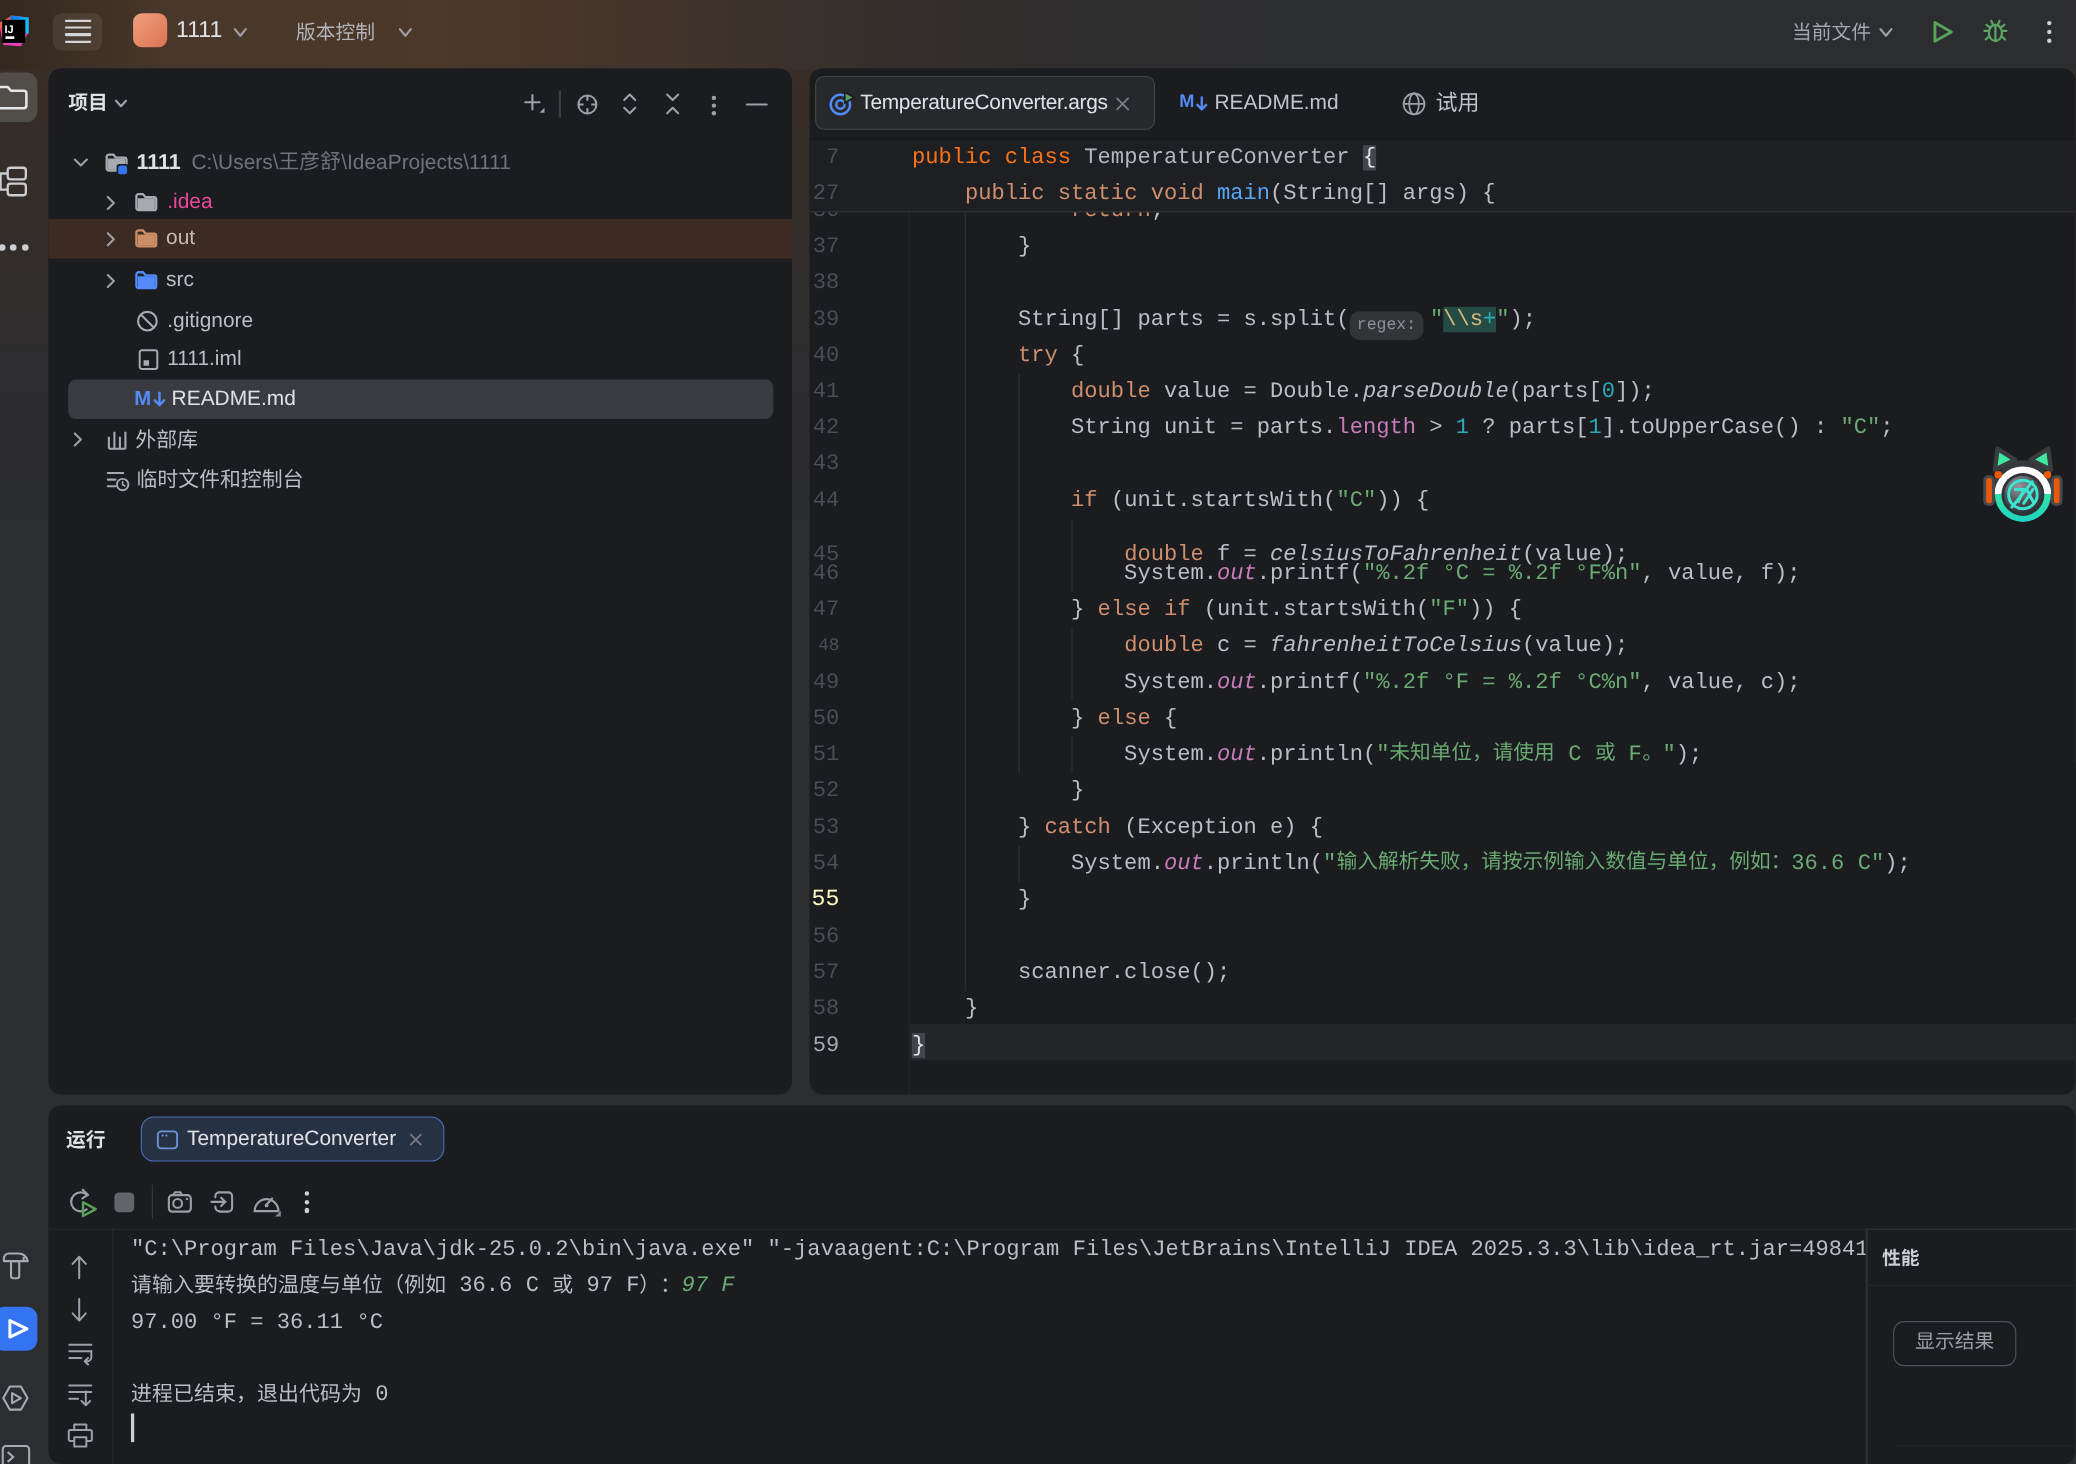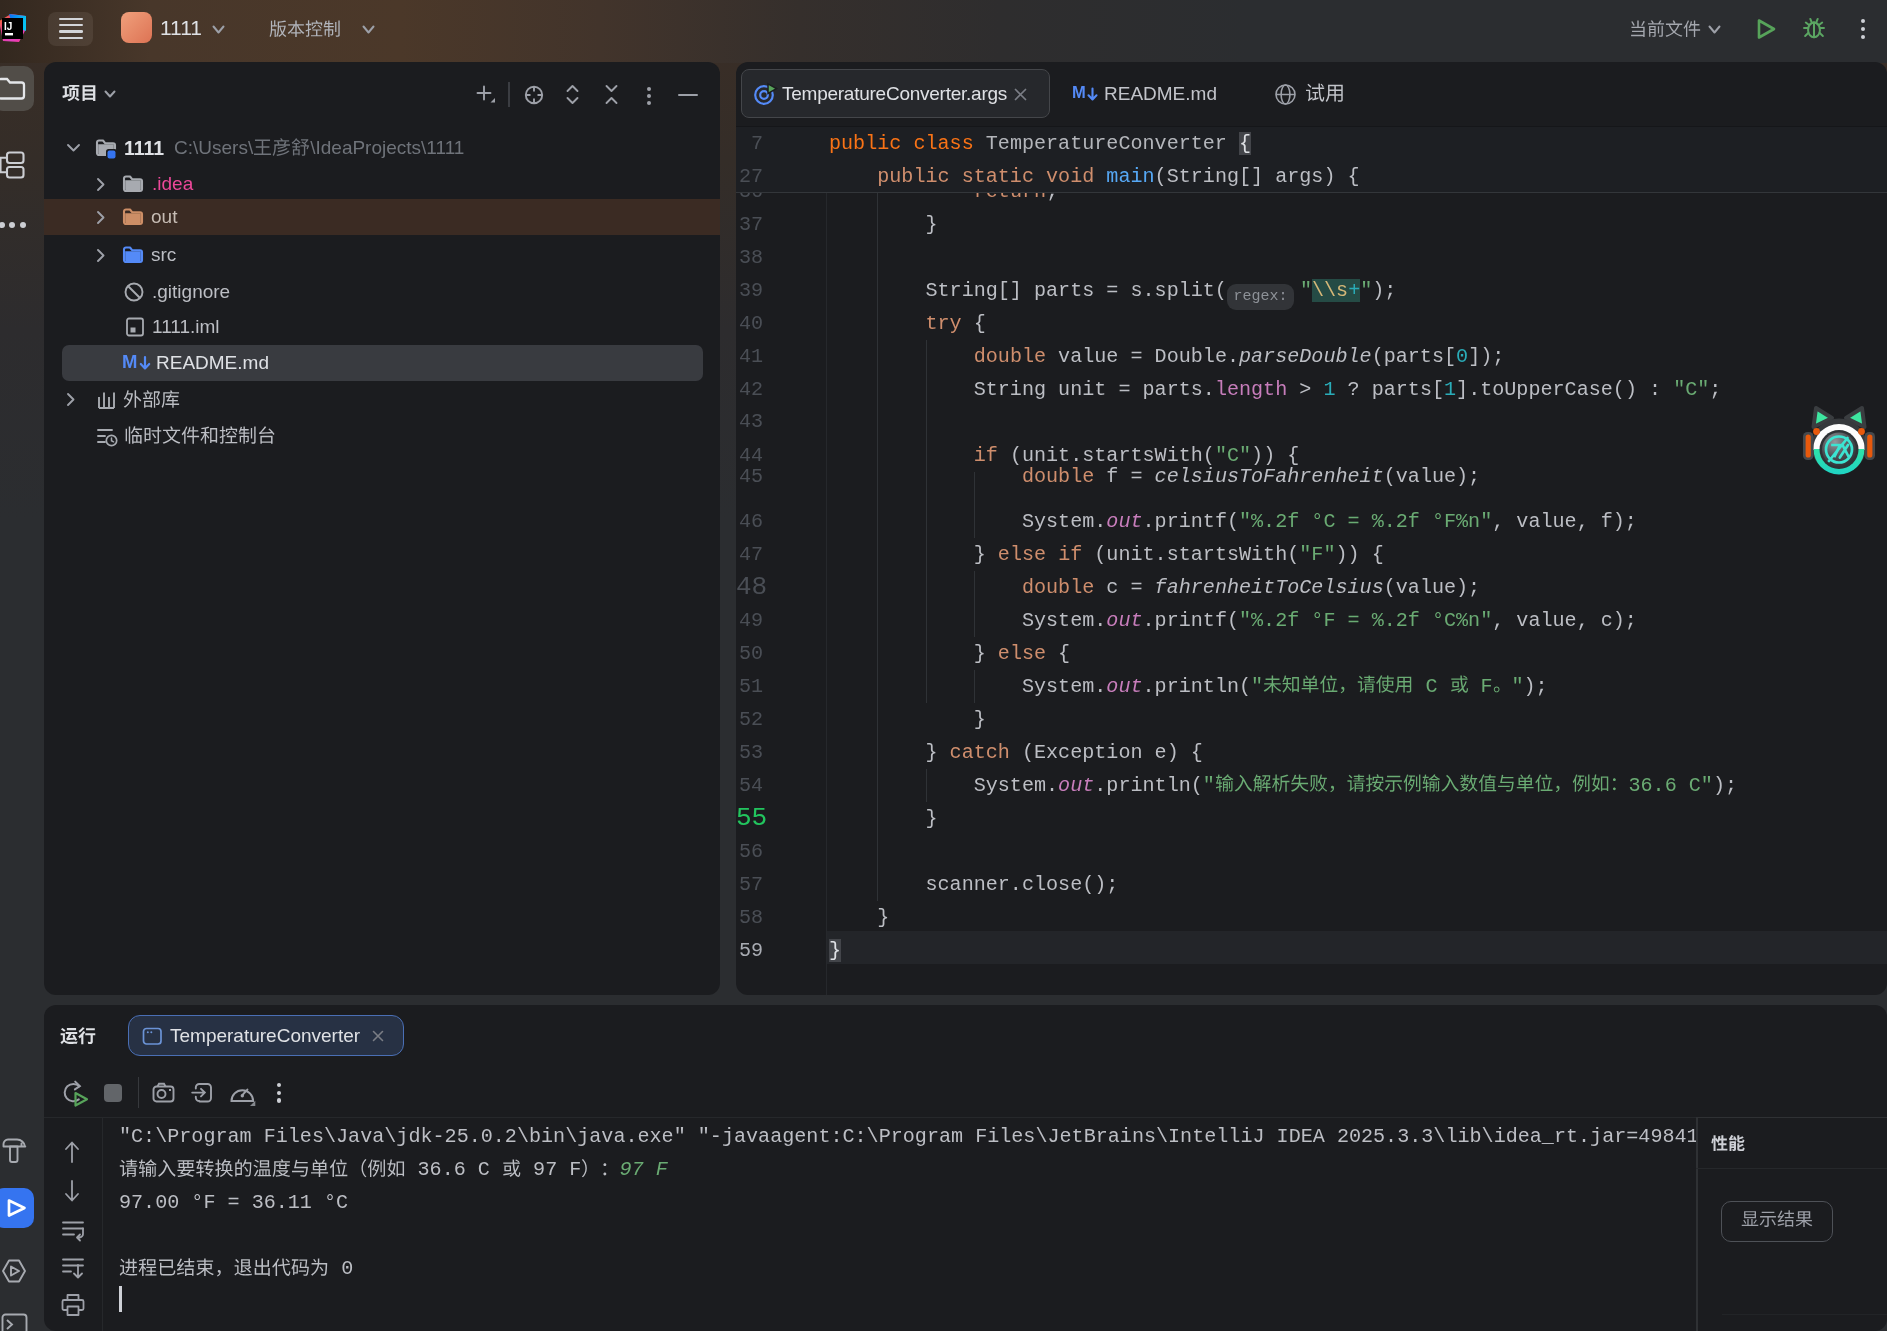--- a/index.html
+++ b/index.html
@@ -292,24 +292,24 @@
     <div class="abs" style="left:237.9px;top:607.5px;width:1px;height:33.0px;background:#2f3236"></div>
     <div class="abs codeline" style="left:0;top:112.5px;width:1151px"><span style="position:absolute;left:0;width:27px;text-align:right;font-size:20.1px;color:#4a4e55">36</span><span style="position:absolute;left:93px">            <span style="color:#cf8e6d">return</span>;</span></div>
     <div class="abs codeline" style="left:0;top:145.5px;width:924px"><span style="position:absolute;left:0;width:27px;text-align:right;font-size:20.1px;color:#4a4e55">37</span><span style="position:absolute;left:93px">        }</span></div>
     <div class="abs codeline" style="left:0;top:178.5px;width:1151px"><span style="position:absolute;left:0;width:27px;text-align:right;font-size:20.1px;color:#4a4e55">38</span><span style="position:absolute;left:93px"></span></div>
     <div class="abs codeline" style="left:0;top:211.5px;width:1151px"><span style="position:absolute;left:0;width:27px;text-align:right;font-size:20.1px;color:#4a4e55">39</span><span style="position:absolute;left:93px">        String[] parts = s.split(<span style="display:inline-block;width:67px;height:26px;border-radius:9px;background:#323438;color:#8d9197;font-size:15px;line-height:26px;text-align:center;vertical-align:-4px;margin-right:6px">regex:</span><span style="color:#6aab73">"</span><span style="background:#254b45"><span style="color:#d5b778">\\s</span><span style="color:#2aacb8">+</span></span><span style="color:#6aab73">"</span>);</span></div>
     <div class="abs codeline" style="left:0;top:244.5px;width:1151px"><span style="position:absolute;left:0;width:27px;text-align:right;font-size:20.1px;color:#4a4e55">40</span><span style="position:absolute;left:93px">        <span style="color:#cf8e6d">try</span> {</span></div>
     <div class="abs codeline" style="left:0;top:277.5px;width:1151px"><span style="position:absolute;left:0;width:27px;text-align:right;font-size:20.1px;color:#4a4e55">41</span><span style="position:absolute;left:93px">            <span style="color:#cf8e6d">double</span> value = Double.<span class="it">parseDouble</span>(parts[<span style="color:#2aacb8">0</span>]);</span></div>
     <div class="abs codeline" style="left:0;top:310.5px;width:1151px"><span style="position:absolute;left:0;width:27px;text-align:right;font-size:20.1px;color:#4a4e55">42</span><span style="position:absolute;left:93px">            String unit = parts.<span style="color:#c77dbb">length</span> &gt; <span style="color:#2aacb8">1</span> ? parts[<span style="color:#2aacb8">1</span>].toUpperCase() : <span style="color:#6aab73">"C"</span>;</span></div>
     <div class="abs codeline" style="left:0;top:343px;width:1151px"><span style="position:absolute;left:0;width:27px;text-align:right;font-size:20.1px;color:#4a4e55">43</span><span style="position:absolute;left:93px"></span></div>
     <div class="abs codeline" style="left:0;top:376.5px;width:1151px"><span style="position:absolute;left:0;width:27px;text-align:right;font-size:20.1px;color:#4a4e55">44</span><span style="position:absolute;left:93px">            <span style="color:#cf8e6d">if</span> (unit.startsWith(<span style="color:#6aab73">"C"</span>)) {</span></div>
-    <div class="abs codeline" style="left:0;top:398px;width:1151px"><span style="position:absolute;left:0;width:27px;text-align:right;font-size:20.1px;color:#4a4e55">45</span><span style="position:absolute;left:93px">                <span style="color:#cf8e6d">double</span> f = <span class="it">celsiusToFahrenheit</span>(value);</span></div>
+    <div class="abs codeline" style="left:0;top:426px;width:1151px"><span style="position:absolute;left:0;width:27px;text-align:right;font-size:20.1px;color:#4a4e55">45</span><span style="position:absolute;left:93px">                <span style="color:#cf8e6d">double</span> f = <span class="it">celsiusToFahrenheit</span>(value);</span></div>
     <div class="abs codeline" style="left:0;top:442.5px;width:1151px"><span style="position:absolute;left:0;width:27px;text-align:right;font-size:20.1px;color:#4a4e55">46</span><span style="position:absolute;left:93px">                System.<span style="color:#c77dbb;font-style:italic">out</span>.printf(<span style="color:#6aab73">"%.2f °C = %.2f °F%n"</span>, value, f);</span></div>
     <div class="abs codeline" style="left:0;top:475.5px;width:1319px"><span style="position:absolute;left:0;width:27px;text-align:right;font-size:20.1px;color:#4a4e55">47</span><span style="position:absolute;left:93px">            } <span style="color:#cf8e6d">else</span> <span style="color:#cf8e6d">if</span> (unit.startsWith(<span style="color:#6aab73">"F"</span>)) {</span></div>
-    <div class="abs codeline" style="left:0;top:508.5px;width:1151px"><span style="position:absolute;left:0;width:27px;text-align:right;font-size:26px;color:#4a4e55">48</span><span style="position:absolute;left:93px">                <span style="color:#cf8e6d">double</span> c = <span class="it">fahrenheitToCelsius</span>(value);</span></div>
+    <div class="abs codeline" style="left:0;top:508.5px;width:1151px"><span style="position:absolute;left:0;width:27px;text-align:right;font-size:16px;color:#4a4e55">48</span><span style="position:absolute;left:93px">                <span style="color:#cf8e6d">double</span> c = <span class="it">fahrenheitToCelsius</span>(value);</span></div>
     <div class="abs codeline" style="left:0;top:541.5px;width:1151px"><span style="position:absolute;left:0;width:27px;text-align:right;font-size:20.1px;color:#4a4e55">49</span><span style="position:absolute;left:93px">                System.<span style="color:#c77dbb;font-style:italic">out</span>.printf(<span style="color:#6aab73">"%.2f °F = %.2f °C%n"</span>, value, c);</span></div>
     <div class="abs codeline" style="left:0;top:574.5px;width:1151px"><span style="position:absolute;left:0;width:27px;text-align:right;font-size:20.1px;color:#4a4e55">50</span><span style="position:absolute;left:93px">            } <span style="color:#cf8e6d">else</span> {</span></div>
     <div class="abs codeline" style="left:0;top:607.5px;width:1151px"><span style="position:absolute;left:0;width:27px;text-align:right;font-size:20.1px;color:#4a4e55">51</span><span style="position:absolute;left:93px">                System.<span style="color:#c77dbb;font-style:italic">out</span>.println(<span style="color:#6aab73;">"</span><svg width="150.4" height="19.2" viewBox="0 0 150.4 19.2" style="vertical-align:-3.0px;">
           <g fill="#6aab73" transform="translate(0,16.2) scale(0.01880,0.01880)">
             <use href="#g22" x="0"></use>
             <use href="#g23" x="1000"></use>
             <use href="#g24" x="2000"></use>
             <use href="#g25" x="3000"></use>
             <use href="#g26" x="4000"></use>
             <use href="#g27" x="5000"></use>
@@ -346,21 +346,21 @@
             <use href="#g41" x="14000"></use>
             <use href="#g42" x="15000"></use>
             <use href="#g24" x="16000"></use>
             <use href="#g25" x="17000"></use>
             <use href="#g26" x="18000"></use>
             <use href="#g39" x="19000"></use>
             <use href="#g43" x="20000"></use>
             <use href="#g44" x="21000"></use>
           </g>
         </svg><span style="color:#6aab73;">36.6 C"</span>);</span></div>
-    <div class="abs codeline" style="left:0;top:739.5px;width:1151px"><span style="position:absolute;left:0;width:27px;text-align:right;font-size:26px;color:#22c55e">55</span><span style="position:absolute;left:93px">        }</span></div>
+    <div class="abs codeline" style="left:0;top:739.5px;width:1151px"><span style="position:absolute;left:0;width:27px;text-align:right;font-size:21px;color:#fef9c3">55</span><span style="position:absolute;left:93px">        }</span></div>
     <div class="abs codeline" style="left:0;top:772.5px;width:1151px"><span style="position:absolute;left:0;width:27px;text-align:right;font-size:20.1px;color:#4a4e55">56</span><span style="position:absolute;left:93px"></span></div>
     <div class="abs codeline" style="left:0;top:805.5px;width:1151px"><span style="position:absolute;left:0;width:27px;text-align:right;font-size:20.1px;color:#4a4e55">57</span><span style="position:absolute;left:93px">        scanner.close();</span></div>
     <div class="abs codeline" style="left:0;top:838.5px;width:1151px"><span style="position:absolute;left:0;width:27px;text-align:right;font-size:20.1px;color:#4a4e55">58</span><span style="position:absolute;left:93px">    }</span></div>
     <div class="abs codeline" style="left:0;top:871.5px;width:1277px"><span style="position:absolute;left:0;width:27px;text-align:right;font-size:20.1px;color:#a9acb3">59</span><span style="position:absolute;left:93px"><span style="background:#43454a;color:#dfe1e5">}</span></span></div>
     <div class="abs" style="left:0;top:65px;width:1151px;height:66px;background:#1d1f23;border-bottom:1px solid #33363a">
       <div class="abs codeline" style="left:0;top:0;width:1151px"><span style="position:absolute;left:0;width:27px;text-align:right;font-size:20.1px;color:#4a4e55">7</span><span style="position:absolute;left:93px"><span style="color:#f97316">public class</span> <span style="color:#b4b6bb">TemperatureConverter</span> <span style="background:#43454a;color:#dfe1e5">{</span></span></div>
       <div class="abs codeline" style="left:0;top:33px;width:1151px"><span style="position:absolute;left:0;width:27px;text-align:right;font-size:20.1px;color:#4a4e55">27</span><span style="position:absolute;left:93px">    <span style="color:#cf8e6d">public static void</span> <span style="color:#56a8f5">main</span>(String[] args) {</span></div>
     </div>
   </div>
 <div class="card" style="left:44px;top:1005px;width:1843px;height:326px;overflow:hidden">

